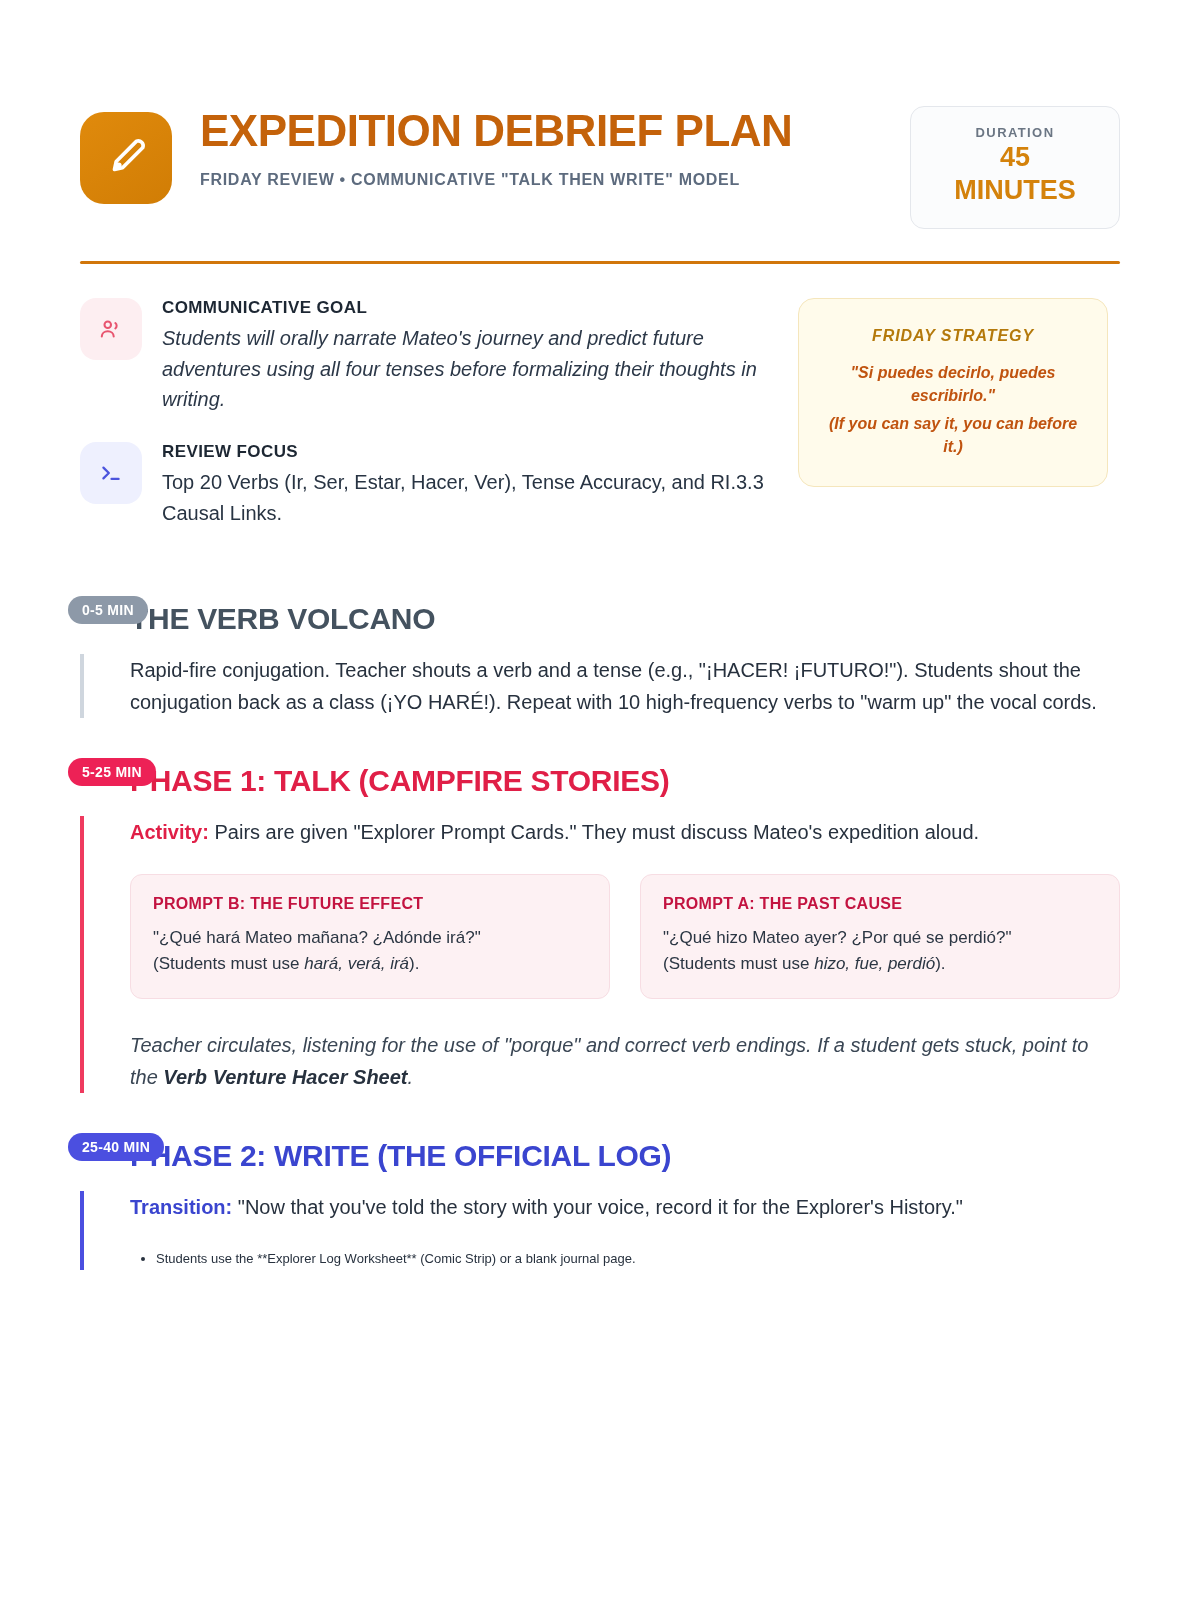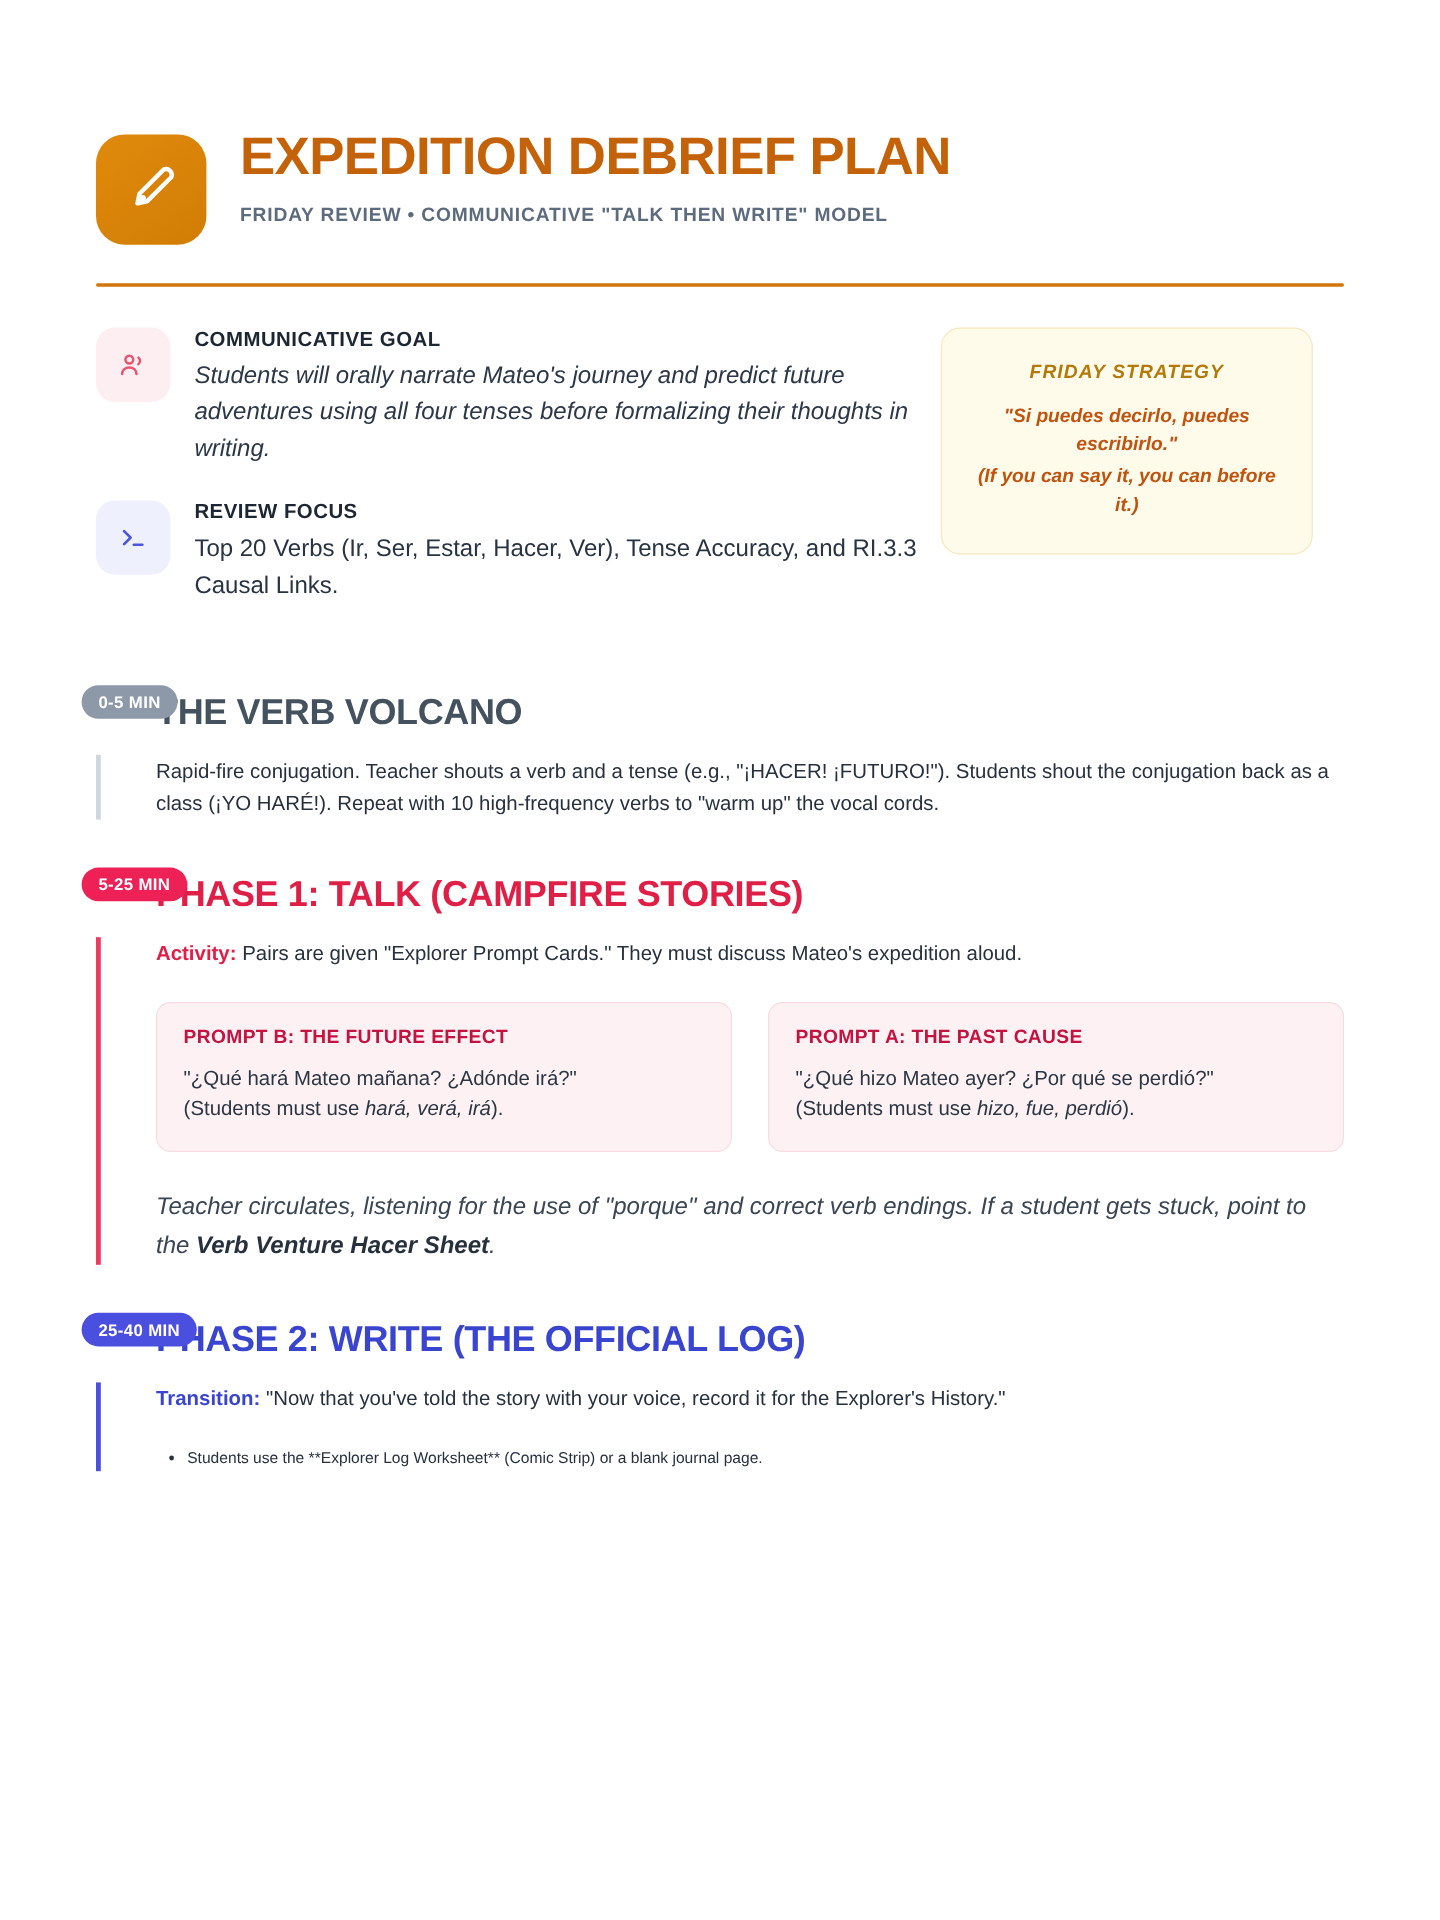--- a/index.html
+++ b/index.html
@@ -80,21 +80,21 @@
   .rule {
     height: 3px;
     background: #d1760a;
     margin: 32px 0 34px 0;
     border-radius: 2px;
   }
 
   
   .info-grid {
     display: flex;
-    gap: 14px;
+    gap: 28px;
     align-items: flex-start;
   }
   .info-left { flex: 1 1 auto; max-width: 690px; }
   .info-row {
     display: flex;
     gap: 20px;
     margin-bottom: 28px;
   }
   .icon-chip {
     width: 62px; height: 62px;
@@ -173,21 +173,21 @@
   .section-body {
     margin-top: 18px;
     padding-left: 46px;
     border-left: 4px solid #cfd6de;
     position: relative;
   }
   .section-body.red  { border-left-color: #ef3a5f; }
   .section-body.blue { border-left-color: #4b4fe0; }
 
   .para {
-    font-size: 17px;
+    font-size: 20px;
     line-height: 1.6;
     color: #27313e;
     margin: 0 0 14px 0;
   }
   .label-red  { color: #e01f47; font-weight: 800; }
   .label-blue { color: #3a45cf; font-weight: 800; }
 
   .prompt-grid {
     display: flex;
     gap: 30px;
@@ -241,20 +241,25 @@
   <div class="header">
     <div class="logo-badge">
       <svg viewBox="0 0 24 24" fill="none" stroke="#ffffff" stroke-width="1.9" stroke-linecap="round" stroke-linejoin="round">
         <path d="M17.5 3.2a2.6 2.6 0 0 1 3.3 3.3L10.2 17.1l-4.2.9.9-4.2z"></path>
         <circle cx="8.2" cy="15.8" r="1.5" fill="#ffffff" stroke="none"></circle>
       </svg>
     </div>
     <div class="title-block">
       <h1 class="doc-title">Expedition Debrief Plan</h1>
       <div class="doc-subtitle">FRIDAY REVIEW • COMMUNICATIVE "TALK THEN WRITE" MODEL</div>
+    </div>
+    <div class="duration-box">
+      <div class="duration-label">DURATION</div>
+      <div class="duration-value">45</div>
+      <div class="duration-unit">MINUTES</div>
     </div>
   </div>
 
   <div class="rule"></div>
 
   <div class="info-grid">
     <div class="info-left">
 
       <div class="info-row">
         <div class="icon-chip pink">

